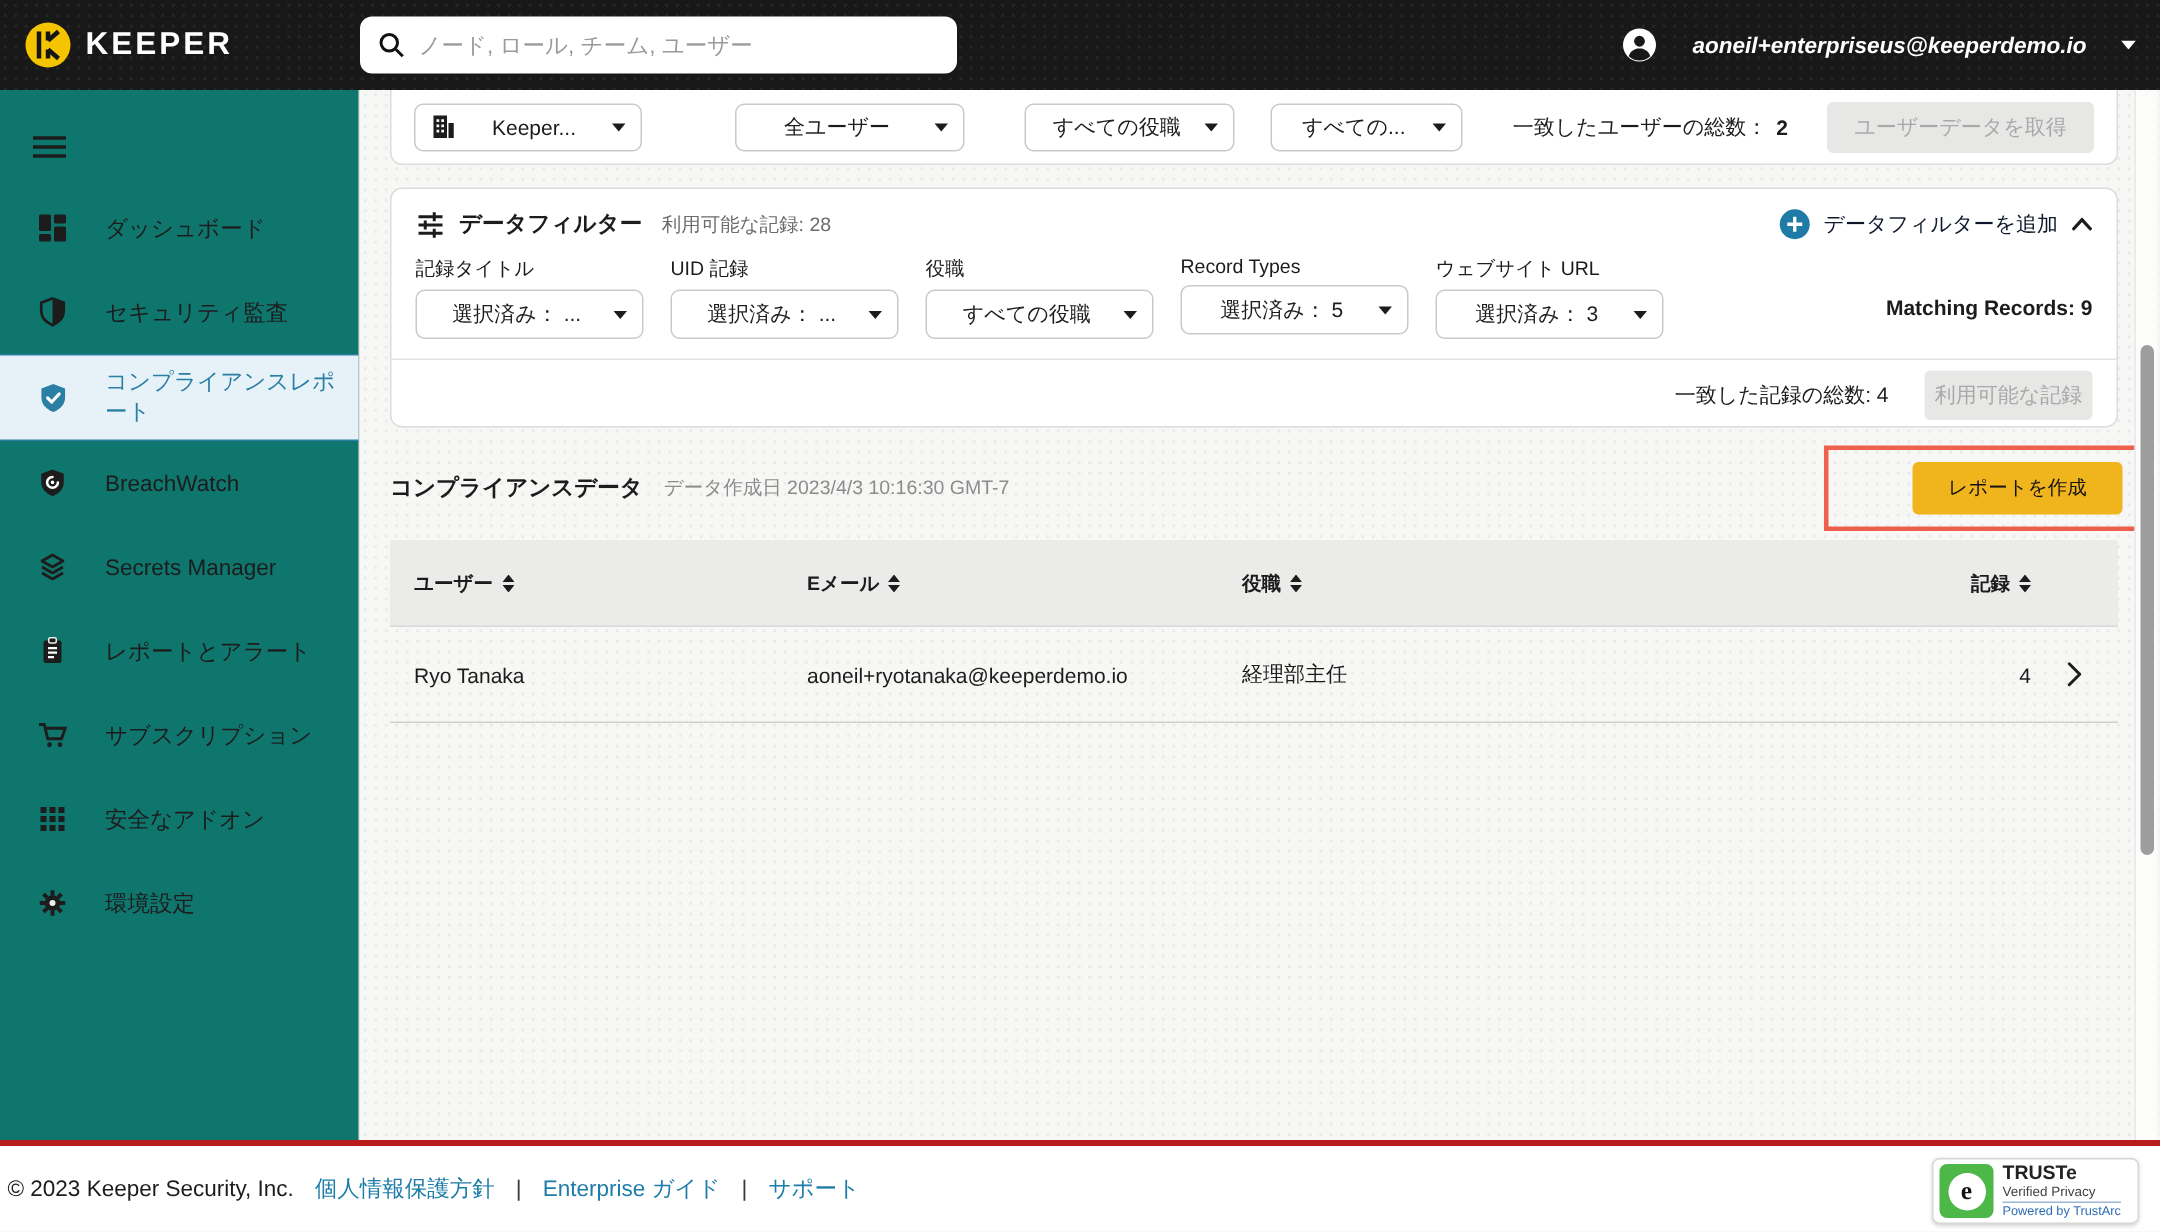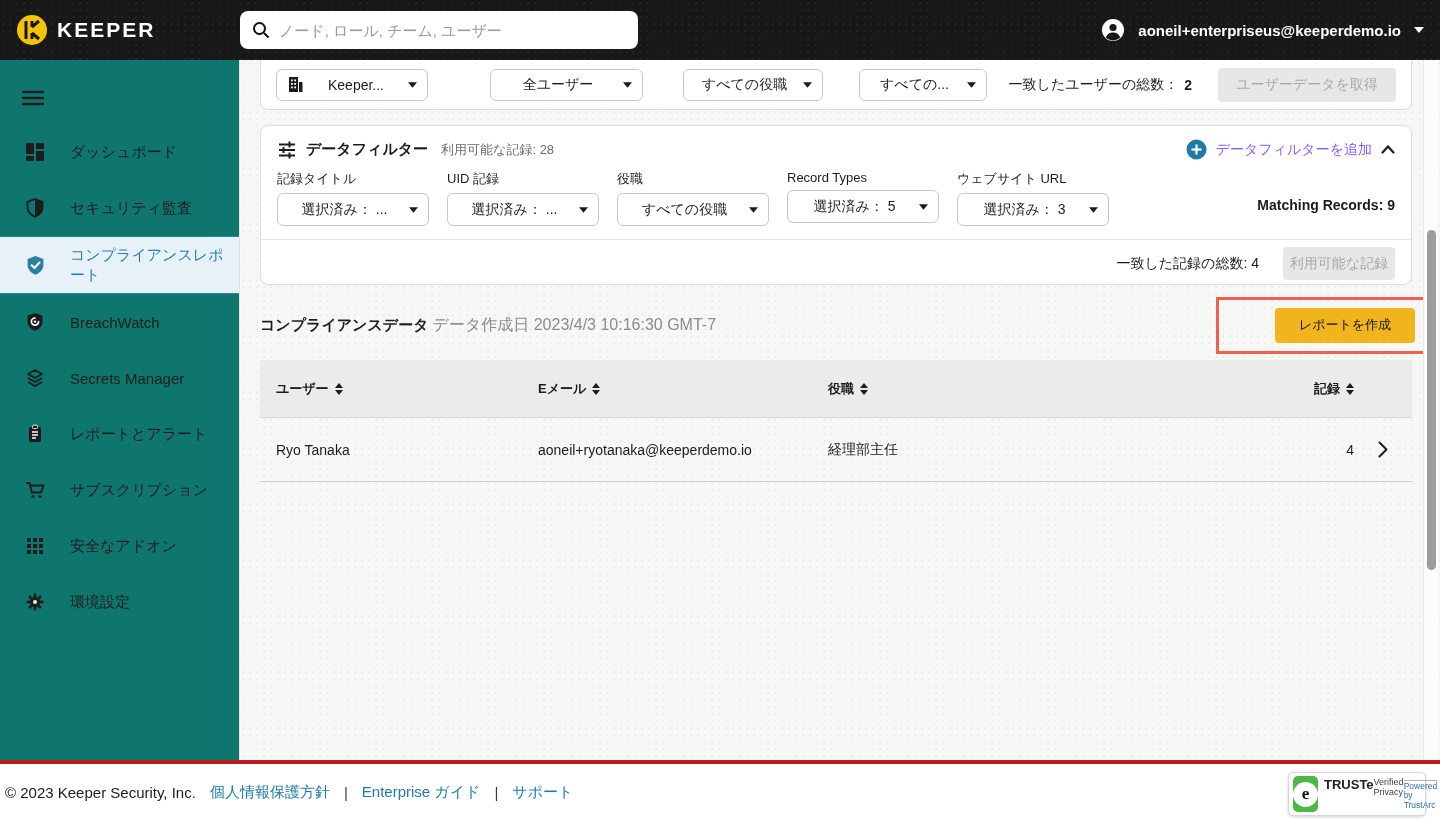--- a/index.html
+++ b/index.html
@@ -9,21 +9,21 @@
   
   .topbar { position:absolute; top:0; left:0; width:1440px; height:60px; background-color:#181818;
     background-image:radial-gradient(circle,#262626 1px,transparent 1px); background-size:7px 7px;
     display:flex; align-items:center; z-index:30; }
   .brand { display:flex; align-items:center; gap:9px; margin-left:16px; cursor:pointer; }
   .brand-text { color:#fff; font-size:21px; font-weight:bold; letter-spacing:2px; }
   .search { position:absolute; left:240px; top:11px; width:398px; height:38px; background:#fff; border-radius:8px;
     display:flex; align-items:center; padding:0 12px; gap:9px; }
   .search input { border:none; outline:none; flex:1; font-size:15px; color:#222; background:transparent; font-family:inherit; }
   .search input::placeholder { color:#9a9a9a; }
-  .account { position:absolute; right:16px; top:0; height:60px; display:flex; align-items:center; gap:13px; cursor:pointer; }
+  .account { position:absolute; right:16px; top:0; height:60px; display:flex; align-items:center; gap:23px; cursor:pointer;font-style:italic; }
   .account-email { color:#fff; font-size:15px; font-weight:bold; }
 
   
   .sidebar { position:absolute; top:60px; left:0; width:240px; height:700px; background:#0f766e; border-right:1px solid #e3e2e0; z-index:10; }
   .hamburger { margin:22px 0 10px 22px; width:36px; height:32px; display:flex; align-items:center; cursor:pointer; }
   .nav-item { display:flex; align-items:center; gap:24px; padding:0 0 0 24px; min-height:56px; font-size:15px; cursor:pointer; }
   .nav-item .ico { width:22px; display:flex; justify-content:center; flex-shrink:0; }
   .nav-item.selected { background:#e7f2f8; border-top:1px solid #2b7fa5; border-bottom:1px solid #2b7fa5; color:#2b7fa5; min-height:58px; }
   .nav-item.selected .label { width:168px; line-height:1.35; }
 
@@ -39,35 +39,35 @@
     padding:0 10px; gap:8px; font-size:14px; cursor:pointer; white-space:nowrap; }
   .dd .val { flex:1; text-align:center; }
   .btn-disabled { background:#e7e7e6; color:#a9a9a9; border:none; border-radius:4px; font-size:14px; font-family:inherit; cursor:default; }
 
   
   .card2 { position:absolute; left:20px; top:65px; width:1152px; height:160px; }
   .df-header { display:flex; align-items:center; padding:13px 16px 4px 16px; gap:9px;justify-content:flex-end; }
   .df-title { font-size:15px; font-weight:bold; }
   .df-sub { font-size:13px; color:#6d6d6d; margin-left:4px; }
   .df-add { margin-left:auto; display:flex; align-items:center; gap:9px; cursor:pointer; }
-  .df-add .link { color:#8b5cf6; font-size:14px; }
+  .df-add .link { color:#0f172a; font-size:14px; }
   .df-filters { display:flex; align-items:flex-start; padding:6px 16px 0 16px; gap:18px; }
   .f-block { width:152px; }
   .f-label { font-size:13px; margin-bottom:5px; white-space:nowrap; }
   .f-block .dd { height:33px; }
   .match-rec { margin-left:auto; align-self:center; font-size:14px; font-weight:bold; margin-top:14px; white-space:nowrap; }
   .df-divider { border-top:1px solid #e4e4e4; margin-top:13px; }
   .df-bottom { display:flex; align-items:center; justify-content:flex-end; height:47px; padding:0 16px; gap:24px; }
   .df-bottom .total { font-size:14px; }
   .btn-show { width:112px; height:33px; }
 
   
   .comp-row { position:absolute; left:20px; top:237px; width:1152px; height:56px; display:flex; align-items:center; }
   .comp-title { font-size:15px; font-weight:bold; }
-  .comp-created { font-size:16px; color:#8c8c8c; margin-left:4px; }
+  .comp-created { font-size:13px; color:#8c8c8c; margin-left:14px; }
   .red-box { margin-left:auto; margin-right:-18px; border:3px solid #ee5f4d; padding:8px 12px; display:flex; }
   .btn-gold { width:140px; height:35px; background:#f0b41d; border:none; border-radius:4px; font-size:13px; color:#141414; font-family:inherit; cursor:pointer;margin-left:44px; }
 
   
   .table { position:absolute; left:20px; top:300px; width:1152px; }
   .t-head { display:flex; align-items:center; height:58px; background:#ebebea; border-bottom:1px solid #d9d9d9; font-size:13px; font-weight:bold; }
   .t-row { display:flex; align-items:center; height:64px; border-bottom:1px solid #cfcfcf; font-size:14px; }
   .col-user { width:278px; padding-left:16px; display:flex; align-items:center; gap:6px; }
   .col-email { width:290px; display:flex; align-items:center; gap:6px; }
   .col-role { flex:1; display:flex; align-items:center; gap:6px; }
@@ -83,21 +83,21 @@
   .footer { position:absolute; left:0; bottom:0; width:1440px; height:61px; background:#fff; border-top:4px solid #b91c1c;
     display:flex; align-items:center; padding:0 5px; z-index:20; }
   .copyright { font-size:15px; color:#1c1c1c; }
   .f-link { color:#1d7ca9; font-size:15px; margin-left:14px; cursor:pointer; text-decoration:none; }
   .f-sep { color:#3a3a3a; margin-left:14px; font-size:15px; }
   .truste { position:absolute; right:14px; top:8px; width:138px; height:44px; background:#fff; border:1px solid #d7d7d5;
     border-radius:5px; box-shadow:0 1px 3px rgba(0,0,0,.18); display:flex; align-items:center; padding:3px 6px 3px 4px; gap:6px; cursor:pointer; }
   .tr-tile { width:36px; height:36px; background:#4db848; border-radius:5px; display:flex; align-items:center; justify-content:center; }
   .tr-circle { width:25px; height:25px; background:#fff; border-radius:50%; display:flex; align-items:center; justify-content:center;
     font-weight:bold; font-size:17px; color:#111; font-family:"Liberation Serif","DejaVu Serif",serif; }
-  .tr-text { display:flex; flex-direction:row; line-height:1.1; }
+  .tr-text { display:flex; flex-direction:column; line-height:1.1; }
   .tr-title { font-size:13px; font-weight:bold; color:#222; }
   .tr-sub { font-size:9px; color:#444; }
   .tr-pow { font-size:8.5px; color:#2f6db4; border-top:1px solid #9fb6d4; margin-top:2px; padding-top:1px; }
 
   svg { display:block; }
 </style>
 </head>
 <body>
 
 <div class="topbar">
@@ -293,21 +293,21 @@
       <svg width="9" height="6" viewBox="0 0 10 6">
           <polygon points="0,0 10,0 5,6" fill="#1c1c1c"></polygon>
         </svg>
     </div>
     <div class="dd" style="width:140px; margin-left:40px;">
       <span class="val">すべての役職</span>
       <svg width="9" height="6" viewBox="0 0 10 6">
           <polygon points="0,0 10,0 5,6" fill="#1c1c1c"></polygon>
         </svg>
     </div>
-    <div class="dd" style="width:128px; margin-left:36px;justify-content:flex-end;">
+    <div class="dd" style="width:128px; margin-left:24px;justify-content:flex-end;">
       <span class="val">すべての...</span>
       <svg width="9" height="6" viewBox="0 0 10 6">
           <polygon points="0,0 10,0 5,6" fill="#1c1c1c"></polygon>
         </svg>
     </div>
     <div style="margin-left:auto; display:flex; align-items:center; gap:6px;">
       <span style="font-size:14px;">一致したユーザーの総数：</span>
       <span style="font-size:14px; font-weight:bold;">2</span>
     </div>
     <button class="btn-disabled" style="width:178px; height:34px; margin-left:26px;">ユーザーデータを取得</button>

